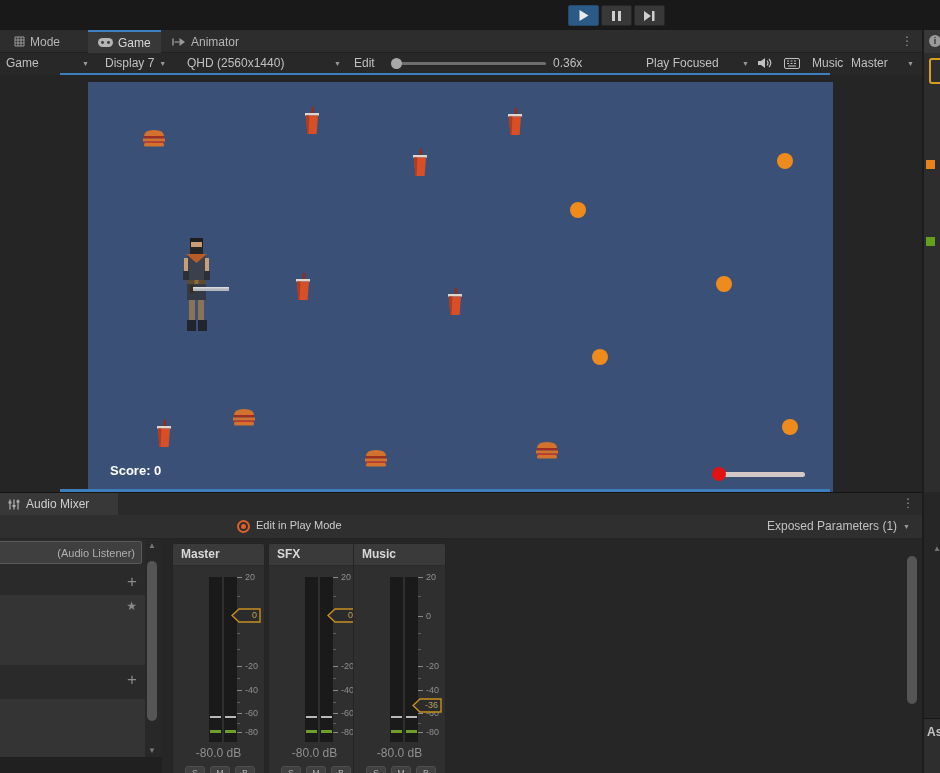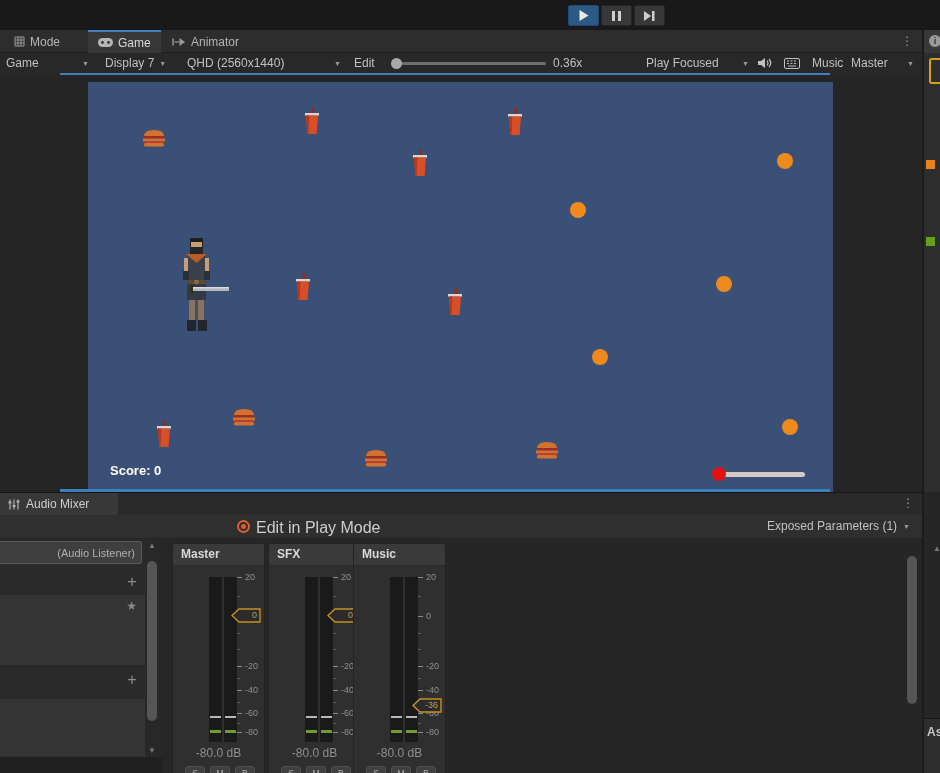--- a/index.html
+++ b/index.html
@@ -41,21 +41,21 @@
   .hb-knob{ position:absolute; left:624px; top:385px; width:14px; height:14px; border-radius:50%; background:#e01212; cursor:pointer; }
 
   
   .mixer{ left:0; top:492px; width:922px; height:281px; background:#262626; border-top:1px solid #151515; }
   .mx-tabbar{ position:absolute; left:0; top:0; width:922px; height:22px; background:#2a2a2a; }
   .mx-tab{ position:absolute; left:0; top:0; width:118px; height:22px; background:#383838; display:flex;
            align-items:center; gap:6px; padding:0 8px; font-size:12px; color:#cfcfcf; cursor:pointer; }
   .mx-toolbar{ position:absolute; left:0; top:22px; width:922px; height:24px; background:#2f2f2f; border-bottom:1px solid #242424; }
   .rec-icon{ position:absolute; left:237px; top:5px; width:13px; height:13px; border:2px solid #dd5f2b; border-radius:50%; }
   .rec-icon::after{ content:""; position:absolute; left:2px; top:2px; width:5px; height:5px; border-radius:50%; background:#dd5f2b; }
-  .mx-edit{ position:absolute; left:256px; top:4px; font-size:16px; color:#cdcdcd; cursor:pointer; }
+  .mx-edit{ position:absolute; left:256px; top:4px; font-size:11px; color:#cdcdcd; cursor:pointer; }
   .mx-exposed{ position:absolute; right:12px; top:4px; font-size:12px; color:#c1c1c1; cursor:pointer; display:flex; gap:6px; align-items:center;}
 
   .mx-left{ position:absolute; left:0; top:46px; width:145px; height:218px; background:#2a2a2a; }
   .listener-box{ position:absolute; left:-4px; top:2px; width:146px; height:23px; background:#3f3f3f;
                  border:1px solid #595959; border-radius:2px; overflow:hidden; display:flex; align-items:center;
                  justify-content:flex-end; padding-right:6px; font-size:11px; color:#b0b0b0; white-space:nowrap; cursor:pointer;}
   .plusrow{ position:absolute; left:0; width:145px; height:24px; }
   .plusrow .plus{ position:absolute; right:8px; top:1px; font-size:17px; color:#8a8a8a; cursor:pointer; }
   .groupbox{ position:absolute; left:0; width:145px; background:#343434; }
   .starbtn{ position:absolute; right:8px; top:4px; font-size:12px; color:#8a8a8a; cursor:pointer; }

